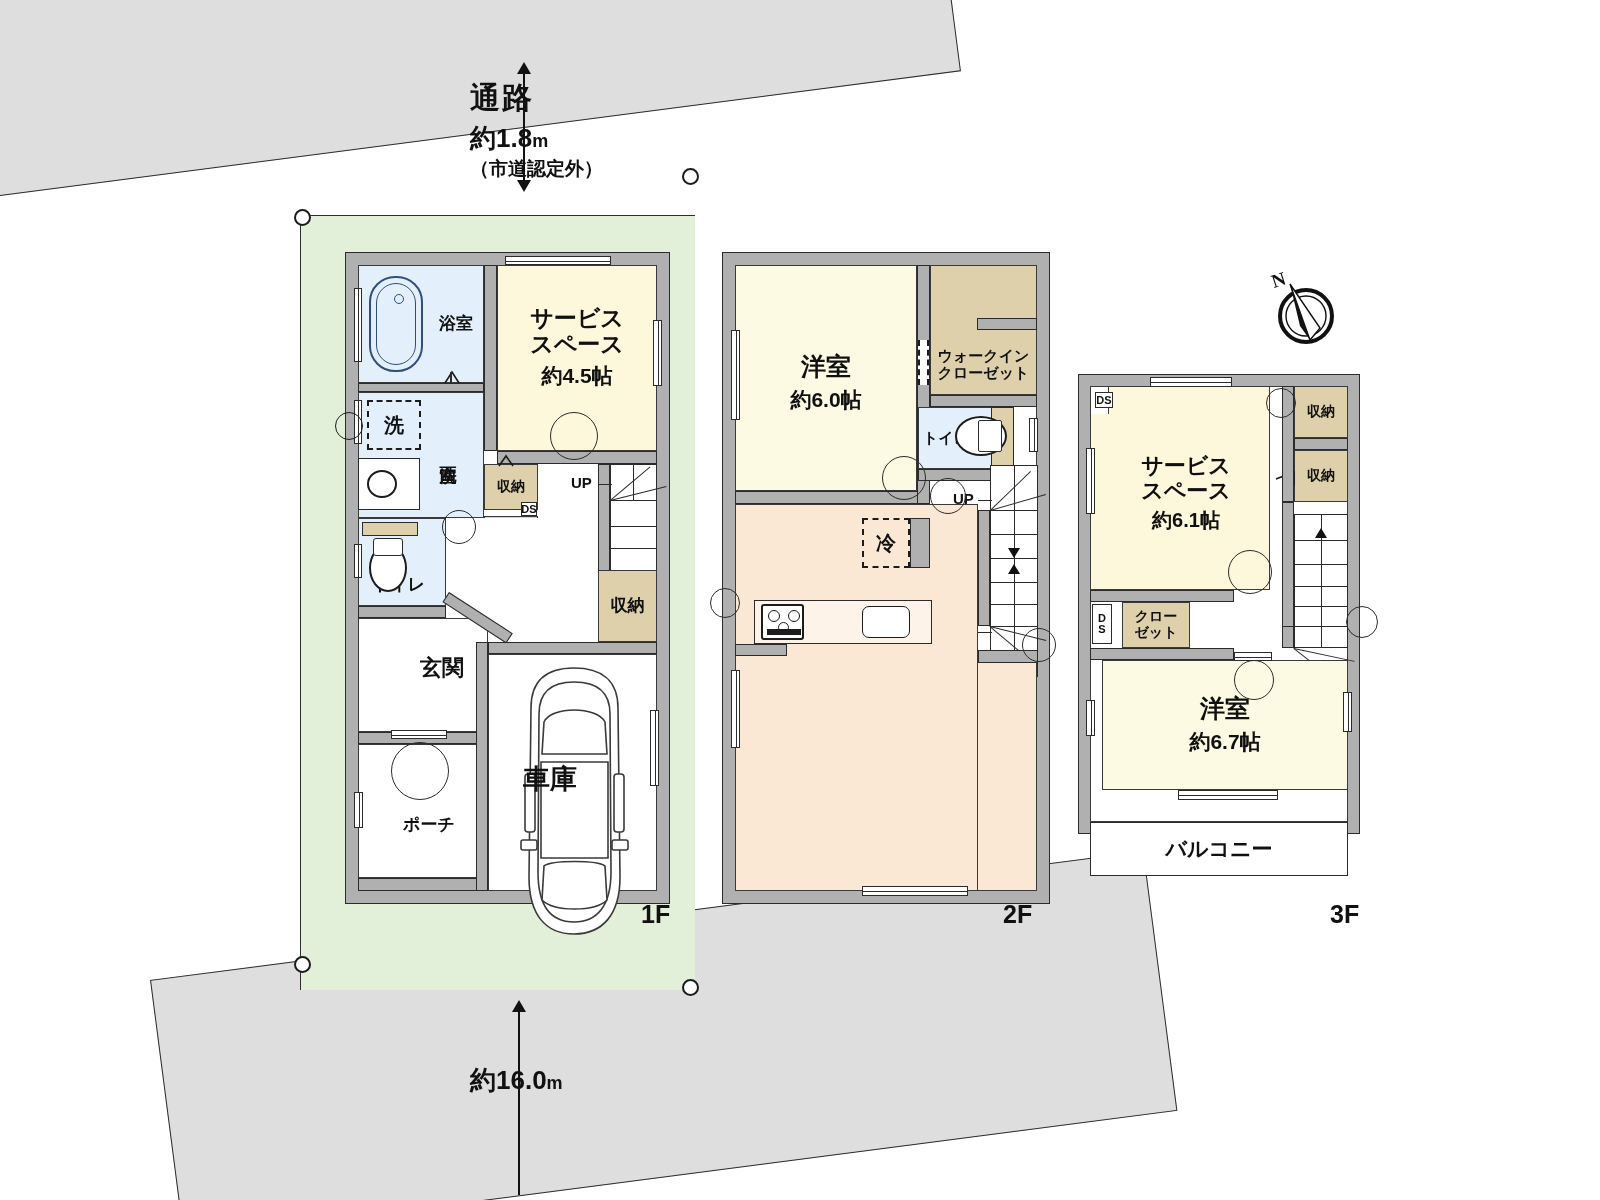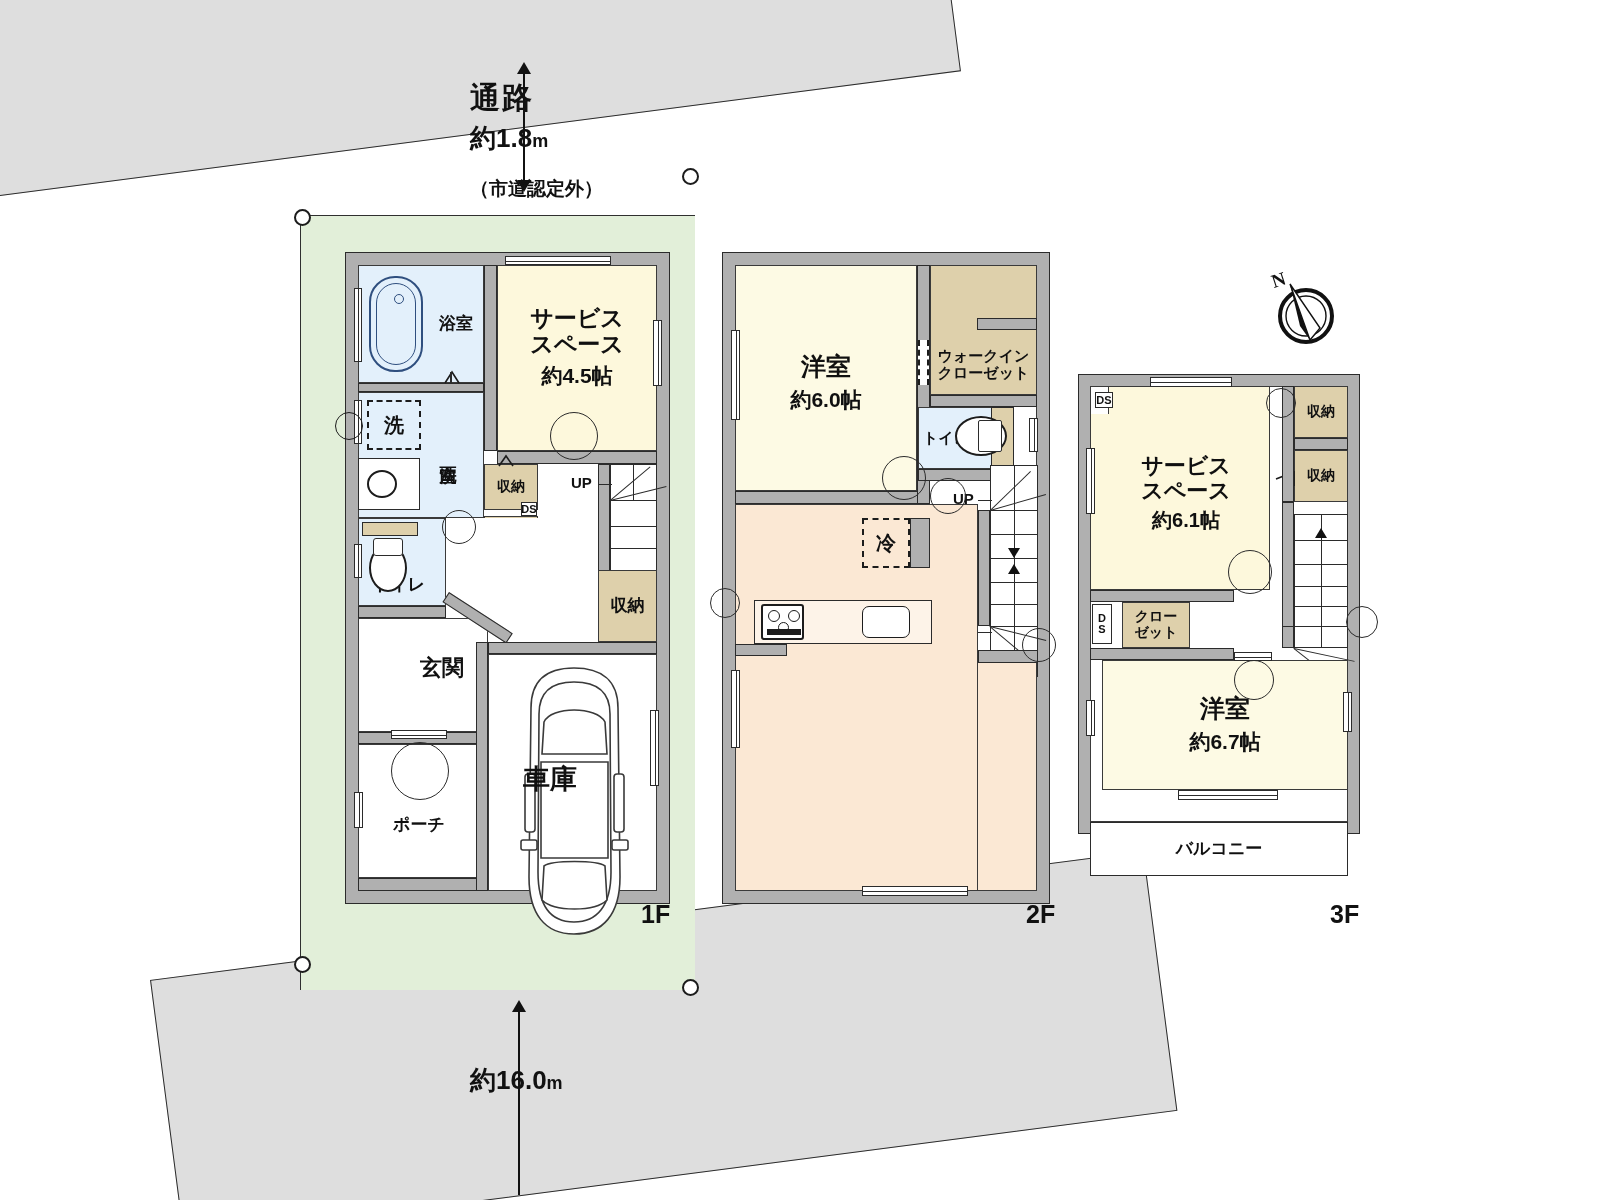--- a/index.html
+++ b/index.html
@@ -119,21 +119,21 @@
   <div class="node" style="left:682px;top:979px;"></div>
 
   <div class="dimline" style="left:523px;top:72px;height:110px;"></div>
   <div class="arrowhead ah-up" style="left:517px;top:62px;"></div>
   <div class="arrowhead ah-dn" style="left:517px;top:180px;"></div>
   <div class="dimtxt" style="left:470px;top:78px;width:300px;text-align:left;">
     <div class="t1">通路</div>
     <div class="t2" style="margin-top:2px;">
       <span>約1.8</span><span class="u">m</span>
     </div>
-    <div class="t3" style="margin-top:20px;">（市道認定外）</div>
+    <div class="t3" style="margin-top:0;">（市道認定外）</div>
   </div>
 
   <div class="dimline" style="left:518px;top:1010px;height:185px;"></div>
   <div class="arrowhead ah-up" style="left:512px;top:1000px;"></div>
   <div class="dimtxt" style="left:470px;top:1055px;width:300px;text-align:left;">
     <div class="t2" style="margin-top:8px;">
       <span>約16.0</span><span class="u">m</span>
     </div>
   </div>
 
@@ -252,21 +252,21 @@
 
     <div class="abs" style="left:13px;top:366px;width:130px;height:114px;background:#ffffff;border:1px solid #3a3a3a;"></div>
     <div class="lbl" style="left:62px;top:398px;width:70px;height:36px;">
       <div class="nm" style="font-size:22px;">玄関</div>
     </div>
 
     <div class="wall" style="left:104px;top:340px;width:76px;height:12px;transform:rotate(33deg);transform-origin:0 0;border:1px solid #2b2b2b;"></div>
 
     <div class="wall" style="left:13px;top:480px;width:130px;height:12px;"></div>
     <div class="abs" style="left:13px;top:492px;width:130px;height:134px;background:#ffffff;border:1px solid #3a3a3a;"></div>
-    <div class="lbl" style="left:9px;top:558px;width:130px;height:30px;text-align:right;">
+    <div class="lbl" style="left:19px;top:558px;width:130px;height:30px;text-align:right;">
       <div class="nm sm">ポーチ</div>
     </div>
     <div class="win h" style="left:46px;top:478px;width:56px;height:9px;"></div>
     <div class="door-sw" style="left:46px;top:490px;width:58px;height:58px;"></div>
     <div class="win v" style="left:9px;top:540px;width:9px;height:36px;"></div>
     <div class="wall" style="left:13px;top:626px;width:130px;height:13px;"></div>
 
     <div class="wall" style="left:143px;top:390px;width:169px;height:12px;"></div>
     <div class="abs" style="left:143px;top:402px;width:169px;height:237px;background:#ffffff;border:1px solid #3a3a3a;"></div>
     <div class="wall" style="left:131px;top:390px;width:12px;height:249px;"></div>
@@ -366,21 +366,21 @@
       <div class="burner" style="left:15px;top:16px;width:9px;height:9px;"></div>
       <div class="grill" style="left:4px;bottom:3px;width:34px;height:6px;"></div>
     </div>
     <div class="ksink" style="left:140px;top:354px;width:48px;height:32px;"></div>
     <div class="wall" style="left:13px;top:392px;width:52px;height:12px;"></div>
 
     <div class="win v" style="left:9px;top:418px;width:9px;height:78px;"></div>
     <div class="door-sw" style="left:-12px;top:336px;width:30px;height:30px;"></div>
     <div class="win h" style="left:140px;top:634px;width:106px;height:10px;"></div>
 
-    <div class="floorlabel" style="left:304px;top:648px;">2F</div>
+    <div class="floorlabel" style="left:281px;top:648px;">2F</div>
   </div>
 
   <div class="abs" style="left:1078px;top:374px;width:282px;height:530px;">
 
     <div class="wall" style="left:0;top:0;width:282px;height:460px;"></div>
     <div class="abs" style="left:12px;top:12px;width:258px;height:436px;background:#ffffff;border:1px solid #3a3a3a;"></div>
 
     <div class="room c-service" style="left:30px;top:12px;width:162px;height:204px;"></div>
     <div class="abs c-service" style="left:12px;top:40px;width:20px;height:176px;border-left:1px solid #3a3a3a;border-bottom:1px solid #3a3a3a;box-sizing:border-box;"></div>
     <div class="lbl" style="left:24px;top:64px;width:168px;height:110px;">
@@ -447,19 +447,19 @@
       <div class="sz" style="font-size:21px;margin-top:8px;">約6.7帖</div>
     </div>
     <div class="win h" style="left:156px;top:278px;width:38px;height:9px;"></div>
     <div class="door-sw" style="left:156px;top:286px;width:40px;height:40px;"></div>
     <div class="win v" style="left:8px;top:326px;width:9px;height:36px;"></div>
     <div class="win v" style="left:265px;top:318px;width:9px;height:40px;"></div>
     <div class="win h" style="left:100px;top:416px;width:100px;height:10px;"></div>
 
     <div class="abs" style="left:12px;top:448px;width:258px;height:54px;background:#ffffff;border:1px solid #2b2b2b;"></div>
     <div class="lbl" style="left:12px;top:448px;width:258px;height:54px;">
-      <div class="nm" style="font-size:17px;">バルコニー</div>
+      <div class="nm" style="font-size:21px;">バルコニー</div>
     </div>
 
     <div class="floorlabel" style="left:252px;top:526px;">3F</div>
   </div>
 
 </div>
 
 </body></html>

